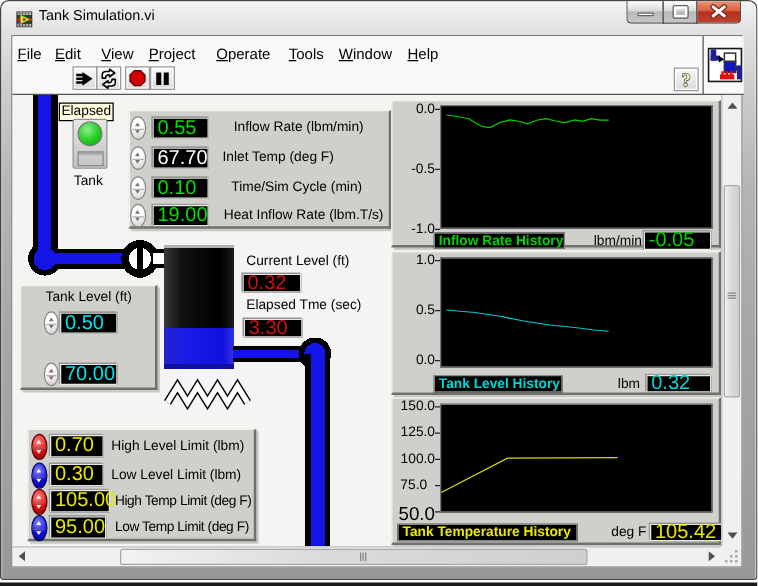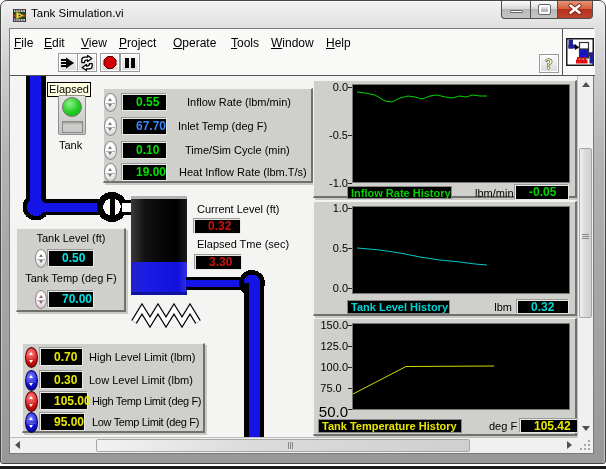--- a/index.html
+++ b/index.html
@@ -43,22 +43,22 @@
   #vsb { position:absolute; left:567px; top:47px; width:16px; height:361px; background:#f0f0f0; border-left:1px solid #bdbdbd;}
   #hsb { position:absolute; left:0px; top:408px; width:567px; height:16px; background:#f0f0f0; border-top:1px solid #bdbdbd;}
   #corner { position:absolute; left:567px; top:408px; width:16px; height:16px; background:#f0f0f0; }
   .sbthumb { background:linear-gradient(90deg,#f2f2f2,#dcdcdc 40%,#cfcfcf); border:1px solid #a6a6a6; border-radius:2px; }
   
   .lvpanel { position:absolute; background:#cfcfcb;
     border-top:1px solid #f2f2ef; border-left:1px solid #f2f2ef;
     border-right:2px solid #70706c; border-bottom:2px solid #70706c;
     box-shadow: 2px 2px 0 rgba(120,120,116,.35); }
   .lcd { position:absolute; background:#000; border:1px solid #e8e8e6;
-    box-shadow: -1px -1px 0 #9a9a98; font-weight:bold; font-size:12px; line-height:15px;
-    padding-left:13px; }
+    box-shadow: -1px -1px 0 #9a9a98; font-weight:normal; font-size:16px; line-height:15px;
+    padding-left:3px; }
   .lbl { position:absolute; font-size:11px; color:#000; white-space:nowrap; }
   .legend { position:absolute; background:#000; font-weight:bold; font-size:11px; white-space:nowrap; overflow:hidden;
     border:1px solid #888; padding:0 3px; }
   .spin { position:absolute; width:13px; height:19px; border-radius:50%; border:1px solid #8a8a8a; }
   .spin.white { background:radial-gradient(circle at 38% 30%, #ffffff 30%, #e9e9e9 60%, #cccccc); }
   .spin.pink  { background:radial-gradient(circle at 38% 30%, #fff4f8 30%, #f2dfea 60%, #d8c2d2); }
   .spin.red   { background:radial-gradient(circle at 40% 28%, #ff7070 10%, #dd1111 55%, #880000); border-color:#550000; }
   .spin.blue  { background:radial-gradient(circle at 40% 28%, #7070ff 10%, #1111dd 55%, #000088); border-color:#000055; }
   .spin i { position:absolute; left:50%; margin-left:-2.5px; width:0; height:0;
     border-left:2.5px solid transparent; border-right:2.5px solid transparent; }
@@ -224,37 +224,36 @@
       </svg>
 
       <div class="abs" style="left:37px;top:6px;width:44px;height:15px;background:#ffffe1;border:1px solid #000;font-size:11px;line-height:13px;text-align:center">Elapsed</div>
       <div class="abs" style="left:48px;top:19px;width:28px;height:40px;background:linear-gradient(#e6e6e4,#c2c2c0);border:1px solid #909090;border-radius:2px"></div>
       <div class="abs" style="left:52px;top:21px;width:20px;height:20px;border-radius:50%;background:radial-gradient(circle at 38% 32%, #8cf08c, #22cc22 55%, #0faa0f);border:1px solid #777"></div>
       <div class="abs" style="left:52px;top:45px;width:21px;height:12px;background:linear-gradient(#9a9a98,#cfcfcd 30%,#c6c6c4);border:1px solid #8a8a88"></div>
       <div class="lbl" style="left:49px;top:63px">Tank</div>
 
       <div class="lvpanel" style="left:93px;top:12px;width:210px;height:95px"></div>
       <div class="lcd" style="left:112px;top:18px;width:45px;height:17px;color:#00e000">0.55</div>
-      <div class="lcd" style="left:112px;top:42px;width:45px;height:17px;color:#3b82f6">67.70</div>
+      <div class="lcd" style="left:112px;top:42px;width:45px;height:17px;color:#ffffff">67.70</div>
       <div class="lcd" style="left:112px;top:66px;width:45px;height:17px;color:#00e000">0.10</div>
       <div class="lcd" style="left:112px;top:88px;width:45px;height:17px;color:#00e000">19.00</div>
       <div class="lbl" style="left:177px;top:20px">Inflow Rate (lbm/min)</div>
       <div class="lbl" style="left:168px;top:44px">Inlet Temp (deg F)</div>
       <div class="lbl" style="left:175px;top:68px">Time/Sim Cycle (min)</div>
       <div class="lbl" style="left:169px;top:90px">Heat Inflow Rate (lbm.T/s)</div>
 
       <div class="lbl" style="left:187px;top:127px">Current Level (ft)</div>
       <div class="lcd" style="left:184px;top:143px;width:47px;height:15px;line-height:13px;color:#cc1111">0.32</div>
       <div class="lbl" style="left:187px;top:162px">Elapsed Tme (sec)</div>
       <div class="lcd" style="left:185px;top:179px;width:47px;height:15px;line-height:13px;color:#cc1111">3.30</div>
 
       <div class="lvpanel" style="left:6px;top:152px;width:110px;height:84px"></div>
       <div class="lbl" style="left:6px;top:156px;width:110px;text-align:center">Tank Level (ft)</div>
       <div class="lcd" style="left:38px;top:174px;width:46px;height:17px;color:#00e5e5">0.50</div>
-      <div class="lbl" style="left:6px;top:196px;width:110px;text-align:center">Tank Temp (deg F)</div>
       <div class="lcd" style="left:38px;top:215px;width:46px;height:17px;color:#00e5e5">70.00</div>
 
       <div class="lvpanel" style="left:12px;top:267px;width:183px;height:90px"></div>
       <div class="lcd" style="left:30px;top:272px;width:43px;height:18px;line-height:16px;color:#e8e800">0.70</div>
       <div class="lcd" style="left:30px;top:295px;width:43px;height:18px;line-height:16px;color:#e8e800">0.30</div>
       <div class="lcd" style="left:30px;top:316px;width:48px;height:18px;line-height:16px;color:#e8e800">105.00</div>
       <div class="lcd" style="left:30px;top:337px;width:45px;height:18px;line-height:16px;color:#e8e800">95.00</div>
       <div class="lbl" style="left:79px;top:298px">Low Level Limit (lbm)</div>
       <div class="lbl" style="left:79px;top:275px">High Level Limit (lbm)</div>
       <div class="lbl" style="left:82px;top:319px;letter-spacing:-0.35px">High Temp Limit (deg F)</div>

